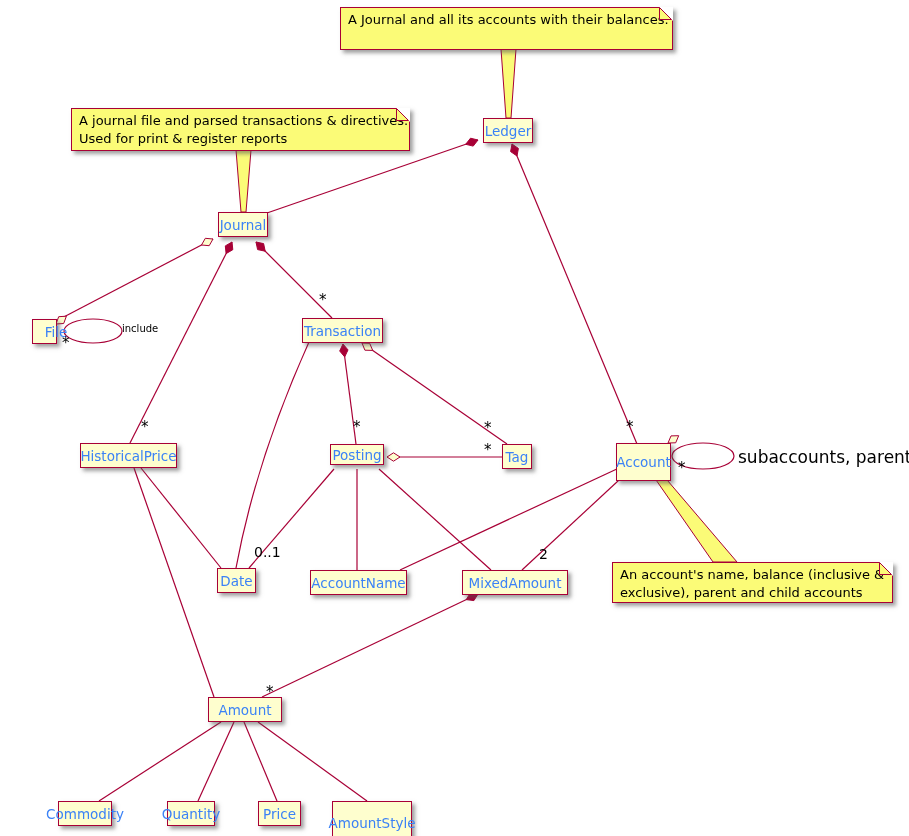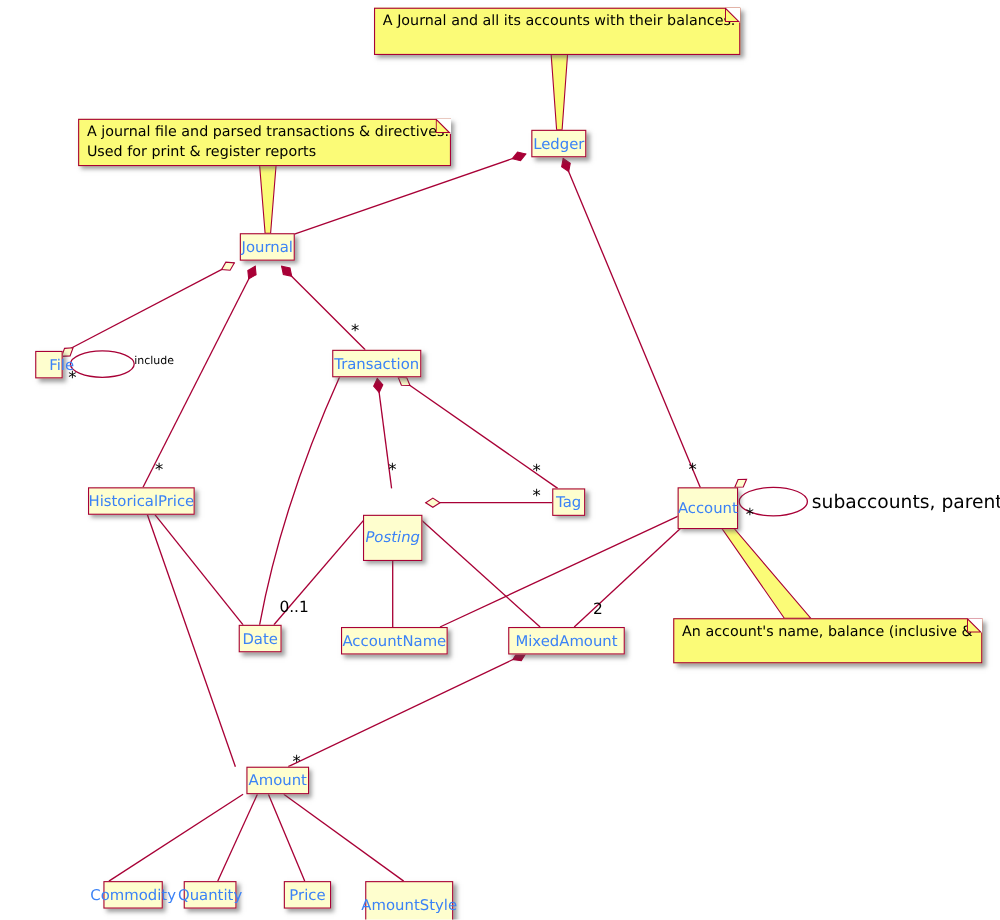--- a/index.html
+++ b/index.html
@@ -75,42 +75,42 @@
       </div>
       <div class="uml-class" style="left: 32px; top: 319px; width: 18px; height: 25px; padding-left: 23px;">
         <span>File</span>
       </div>
       <div class="uml-class" style="left: 302px; top: 318px; width: 81px; height: 25px;">
         <span>Transaction</span>
       </div>
       <div class="uml-class" style="left: 80px; top: 443px; width: 97px; height: 25px;">
         <span>HistoricalPrice</span>
       </div>
-      <div class="uml-class" style="left: 330px; top: 468px; width: 54px; height: 42px; font-style: italic;">
+      <div class="uml-class" style="left: 330px; top: 444px; width: 54px; height: 21px;">
         <span>Posting</span>
       </div>
       <div class="uml-class" style="left: 502px; top: 444px; width: 30px; height: 25px;">
         <span>Tag</span>
       </div>
       <div class="uml-class" style="left: 616px; top: 443px; width: 55px; height: 38px;">
         <span>Account</span>
       </div>
       <div class="uml-class" style="left: 217px; top: 568px; width: 39px; height: 25px;">
         <span>Date</span>
       </div>
       <div class="uml-class" style="left: 310px; top: 570px; width: 97px; height: 25px;">
         <span>AccountName</span>
       </div>
       <div class="uml-class" style="left: 462px; top: 570px; width: 106px; height: 25px;">
         <span>MixedAmount</span>
       </div>
-      <div class="uml-class" style="left: 224px; top: 697px; width: 57px; height: 25px;">
+      <div class="uml-class" style="left: 208px; top: 697px; width: 74px; height: 25px;">
         <span>Amount</span>
       </div>
-      <div class="uml-class" style="left: 58px; top: 801px; width: 54px; height: 25px; margin-left: 36px;">
+      <div class="uml-class" style="left: 58px; top: 801px; width: 54px; height: 25px;">
         <span>Commodity</span>
       </div>
       <div class="uml-class" style="left: 167px; top: 801px; width: 48px; height: 25px;">
         <span>Quantity</span>
       </div>
       <div class="uml-class" style="left: 258px; top: 801px; width: 43px; height: 25px;">
         <span>Price</span>
       </div>
       <div class="uml-class" style="left: 332px; top: 801px; width: 80px; height: 43px;">
         <span>AmountStyle</span>
@@ -125,20 +125,21 @@
       <div class="uml-note" style="left: 71px; top: 108px; width: 339px; height: 43px;">
         <div>A journal file and parsed transactions &amp; directives.</div>
         <div>Used for print &amp; register reports</div>
         <svg width="14" height="14" class="note-fold">
           <polygon points="0,0 14,0 14,14" fill="#ffffff"></polygon>
           <polygon points="0.5,0.5 0.5,12.5 12.5,12.5" fill="#FBFB77" stroke="#A80036" stroke-width="1"></polygon>
         </svg>
       </div>
       <div class="uml-note" style="left: 612px; top: 562px; width: 281px; height: 41px;">
         <div>An account's name, balance (inclusive &amp;</div>
+        <div>exclusive), parent and child accounts</div>
         <svg width="14" height="14" class="note-fold">
           <polygon points="0,0 14,0 14,14" fill="#ffffff"></polygon>
           <polygon points="0.5,0.5 0.5,12.5 12.5,12.5" fill="#FBFB77" stroke="#A80036" stroke-width="1"></polygon>
         </svg>
       </div>
     </div>
   <div>
       <span class="edge-label" style="left: 122px; top: 324px; font-size: 10px;">include</span>
       <span class="edge-label" style="left: 738px; top: 449px; font-size: 17px;">subaccounts, parent</span>
       <span class="edge-label" style="left: 62px; top: 336px; font-size: 15px;">*</span>

